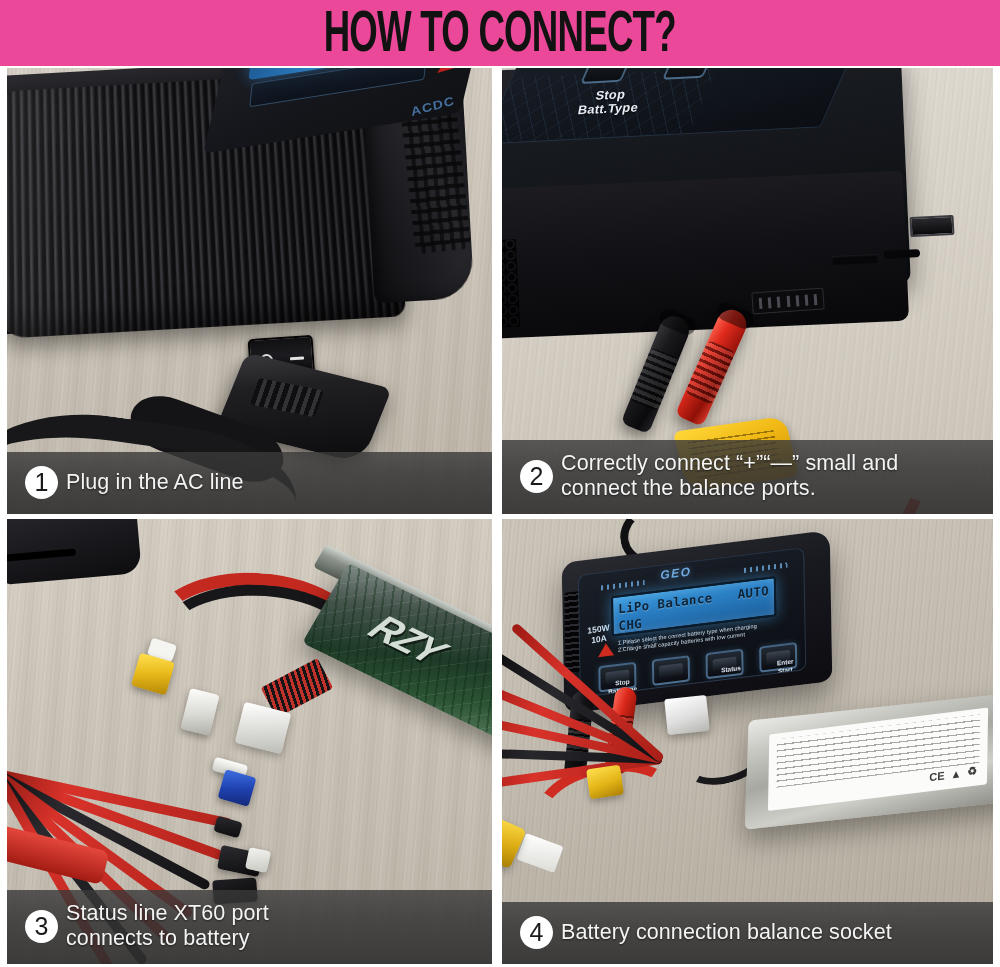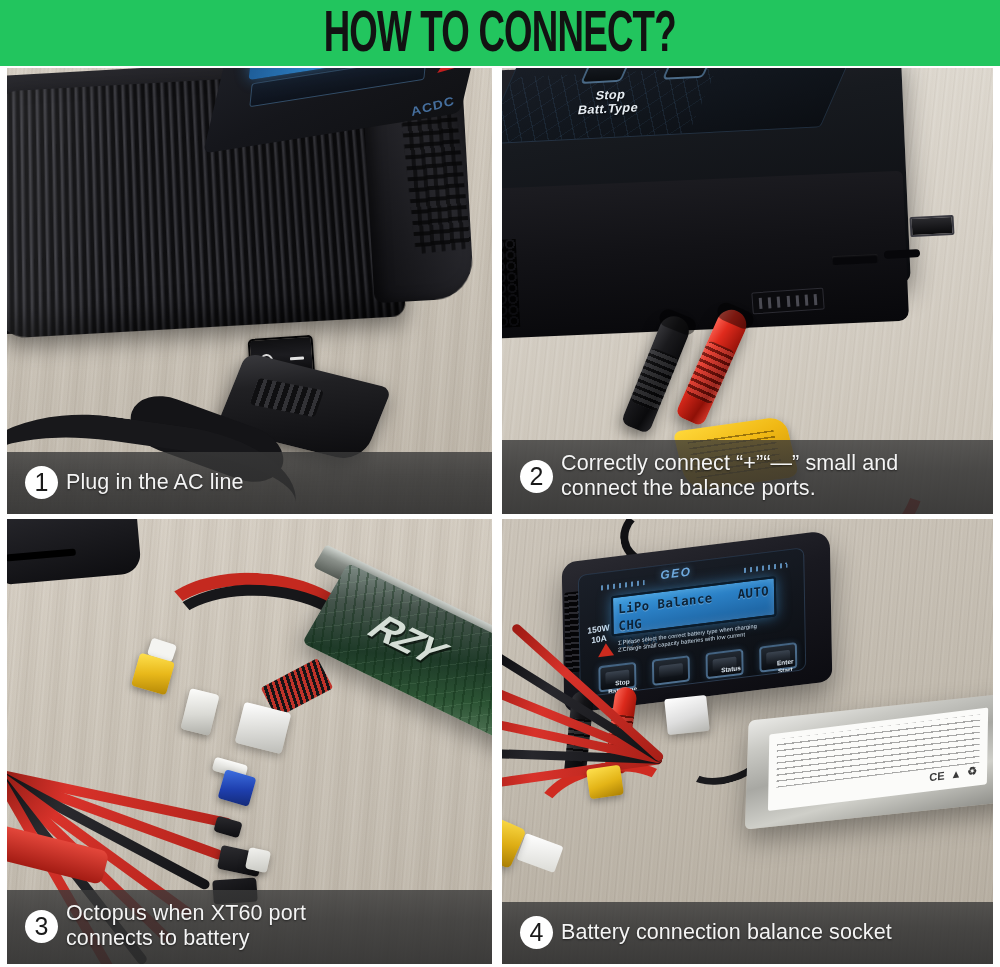--- a/index.html
+++ b/index.html
@@ -14,21 +14,21 @@
     position: relative;
   }
 
   
   .header {
     width: 1000px;
     height: 66px;
     display: flex;
     align-items: flex-start;
     justify-content: center;
-    background: #22c55e;
+    background: #ec4899;
   }
   .header-title {
     font-family: "Liberation Sans", sans-serif;
     font-weight: 700;
     font-size: 47px;
     line-height: 50px;
     letter-spacing: -1px;
     color: #121212;
     transform: scaleX(0.78) scaleY(1.22);
     transform-origin: center top;
@@ -914,21 +914,21 @@
       <div class="conn tamiya"></div>
       <div class="conn ec3cap"></div>
       <div class="conn ec3"></div>
       <div class="conn jst"></div>
       <div class="conn deans"></div>
       <div class="conn deanscap"></div>
       <div class="conn deans2"></div>
 
       <div class="caption two-line">
         <div class="badge">3</div>
-        <div class="caption-text">Octopus when XT60 port
+        <div class="caption-text">Status line XT60 port
 connects to battery</div>
       </div>
     </div>
   </div>
 
   <div class="cell c4">
     <div class="panel">
       <div class="wood dim"></div>
 
       <div class="p4-cable-top"></div>

